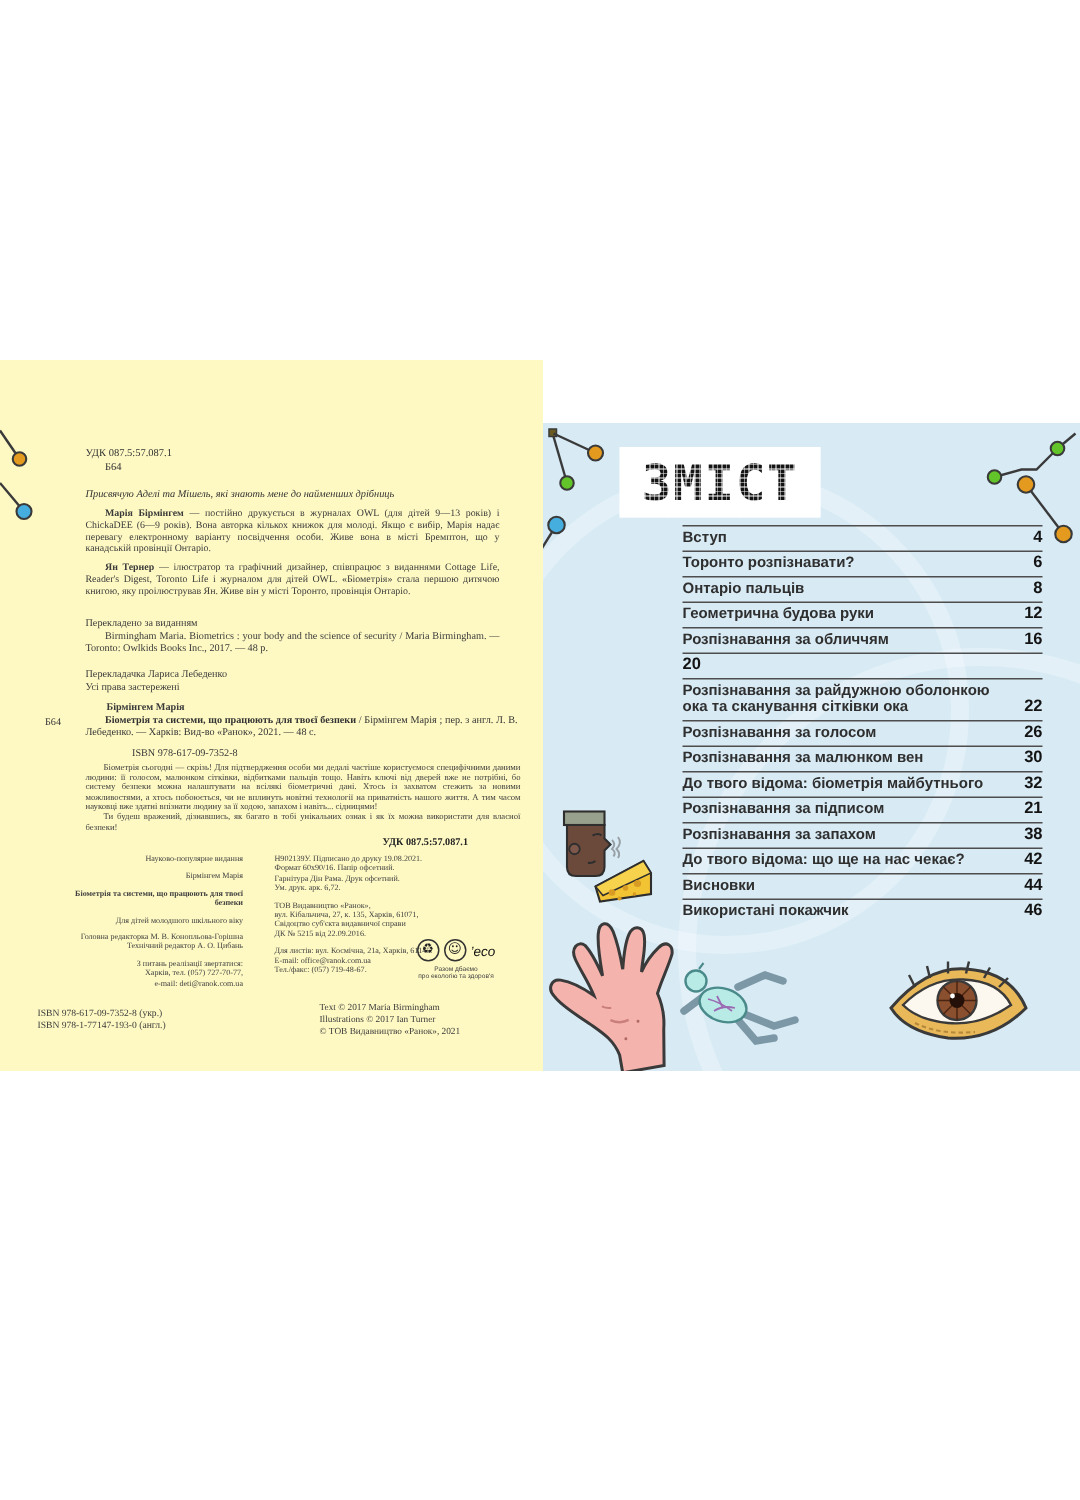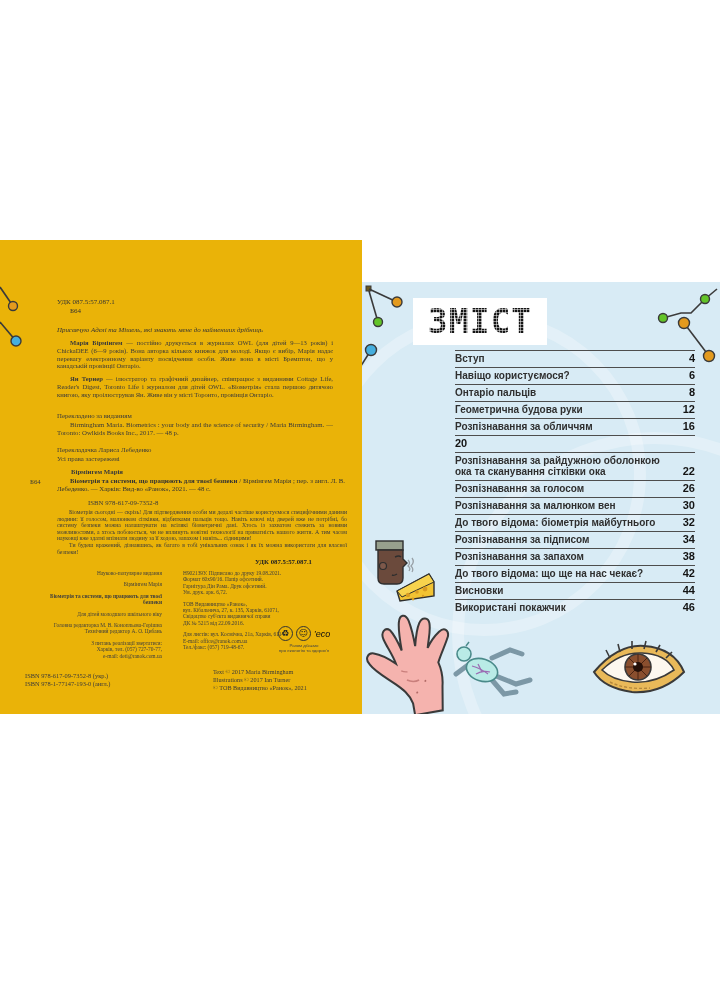--- a/index.html
+++ b/index.html
@@ -1,20 +1,20 @@
 <!DOCTYPE html>
 <html><head>
 <meta charset="utf-8">
 <style>
   html,body{margin:0;padding:0;}
   body{width:720px;height:1000px;position:relative;background:#ffffff;overflow:hidden;
        font-family:"Liberation Serif", serif;color:#2a2a2a;}
   .abs{position:absolute;}
   
-  #left-page{left:0;top:240px;width:362px;height:474px;background:#eab308;}
+  #left-page{left:0;top:240px;width:362px;height:474px;background:#fef9c3;}
   .udk-block{left:57px;top:58px;font-size:7px;line-height:8.5px;color:#333;}
   .dedication{left:57px;top:86px;width:258px;font-size:6.9px;font-style:italic;color:#333;}
   .bio{width:276px;font-size:6.6px;line-height:7.8px;text-align:justify;text-indent:13px;color:#3a3a3a;}
   .lead{font-weight:bold;}
   .plain-line{font-size:6.8px;color:#3a3a3a;}
   .citation{width:276px;font-size:6.8px;line-height:7.8px;text-indent:13px;text-align:justify;color:#3a3a3a;}
   .catalog-entry{width:288px;font-size:6.8px;line-height:7.8px;text-indent:13px;text-align:justify;color:#333;}
   .annotation{width:290px;font-size:5.8px;line-height:6.6px;text-align:justify;color:#3c3c3c;}
   .annotation p{margin:0;text-indent:12px;}
   .udk-bottom{left:210px;top:318px;width:102px;text-align:right;font-size:6.8px;font-weight:bold;color:#222;}
@@ -177,21 +177,21 @@
     <span class="title-text">ЗМІСТ</span>
     <div class="pixel-grid"></div>
   </div>
 
   <div class="abs toc">
     <div class="toc-row">
         <span class="toc-label">Вступ</span>
         <span class="toc-page">4</span>
       </div>
     <div class="toc-row">
-        <span class="toc-label">Навіщо користуємося?</span>
+        <span class="toc-label">Торонто розпізнавати?</span>
         <span class="toc-page">6</span>
       </div>
     <div class="toc-row">
         <span class="toc-label">Онтаріо пальців</span>
         <span class="toc-page">8</span>
       </div>
     <div class="toc-row">
         <span class="toc-label">Геометрична будова руки</span>
         <span class="toc-page">12</span>
       </div>
@@ -213,21 +213,21 @@
     <div class="toc-row">
         <span class="toc-label">Розпізнавання за малюнком вен</span>
         <span class="toc-page">30</span>
       </div>
     <div class="toc-row">
         <span class="toc-label">До твого відома: біометрія майбутнього</span>
         <span class="toc-page">32</span>
       </div>
     <div class="toc-row">
         <span class="toc-label">Розпізнавання за підписом</span>
-        <span class="toc-page">34</span>
+        <span class="toc-page">21</span>
       </div>
     <div class="toc-row">
         <span class="toc-label">Розпізнавання за запахом</span>
         <span class="toc-page">38</span>
       </div>
     <div class="toc-row">
         <span class="toc-label">До твого відома: що ще на нас чекає?</span>
         <span class="toc-page">42</span>
       </div>
     <div class="toc-row">

